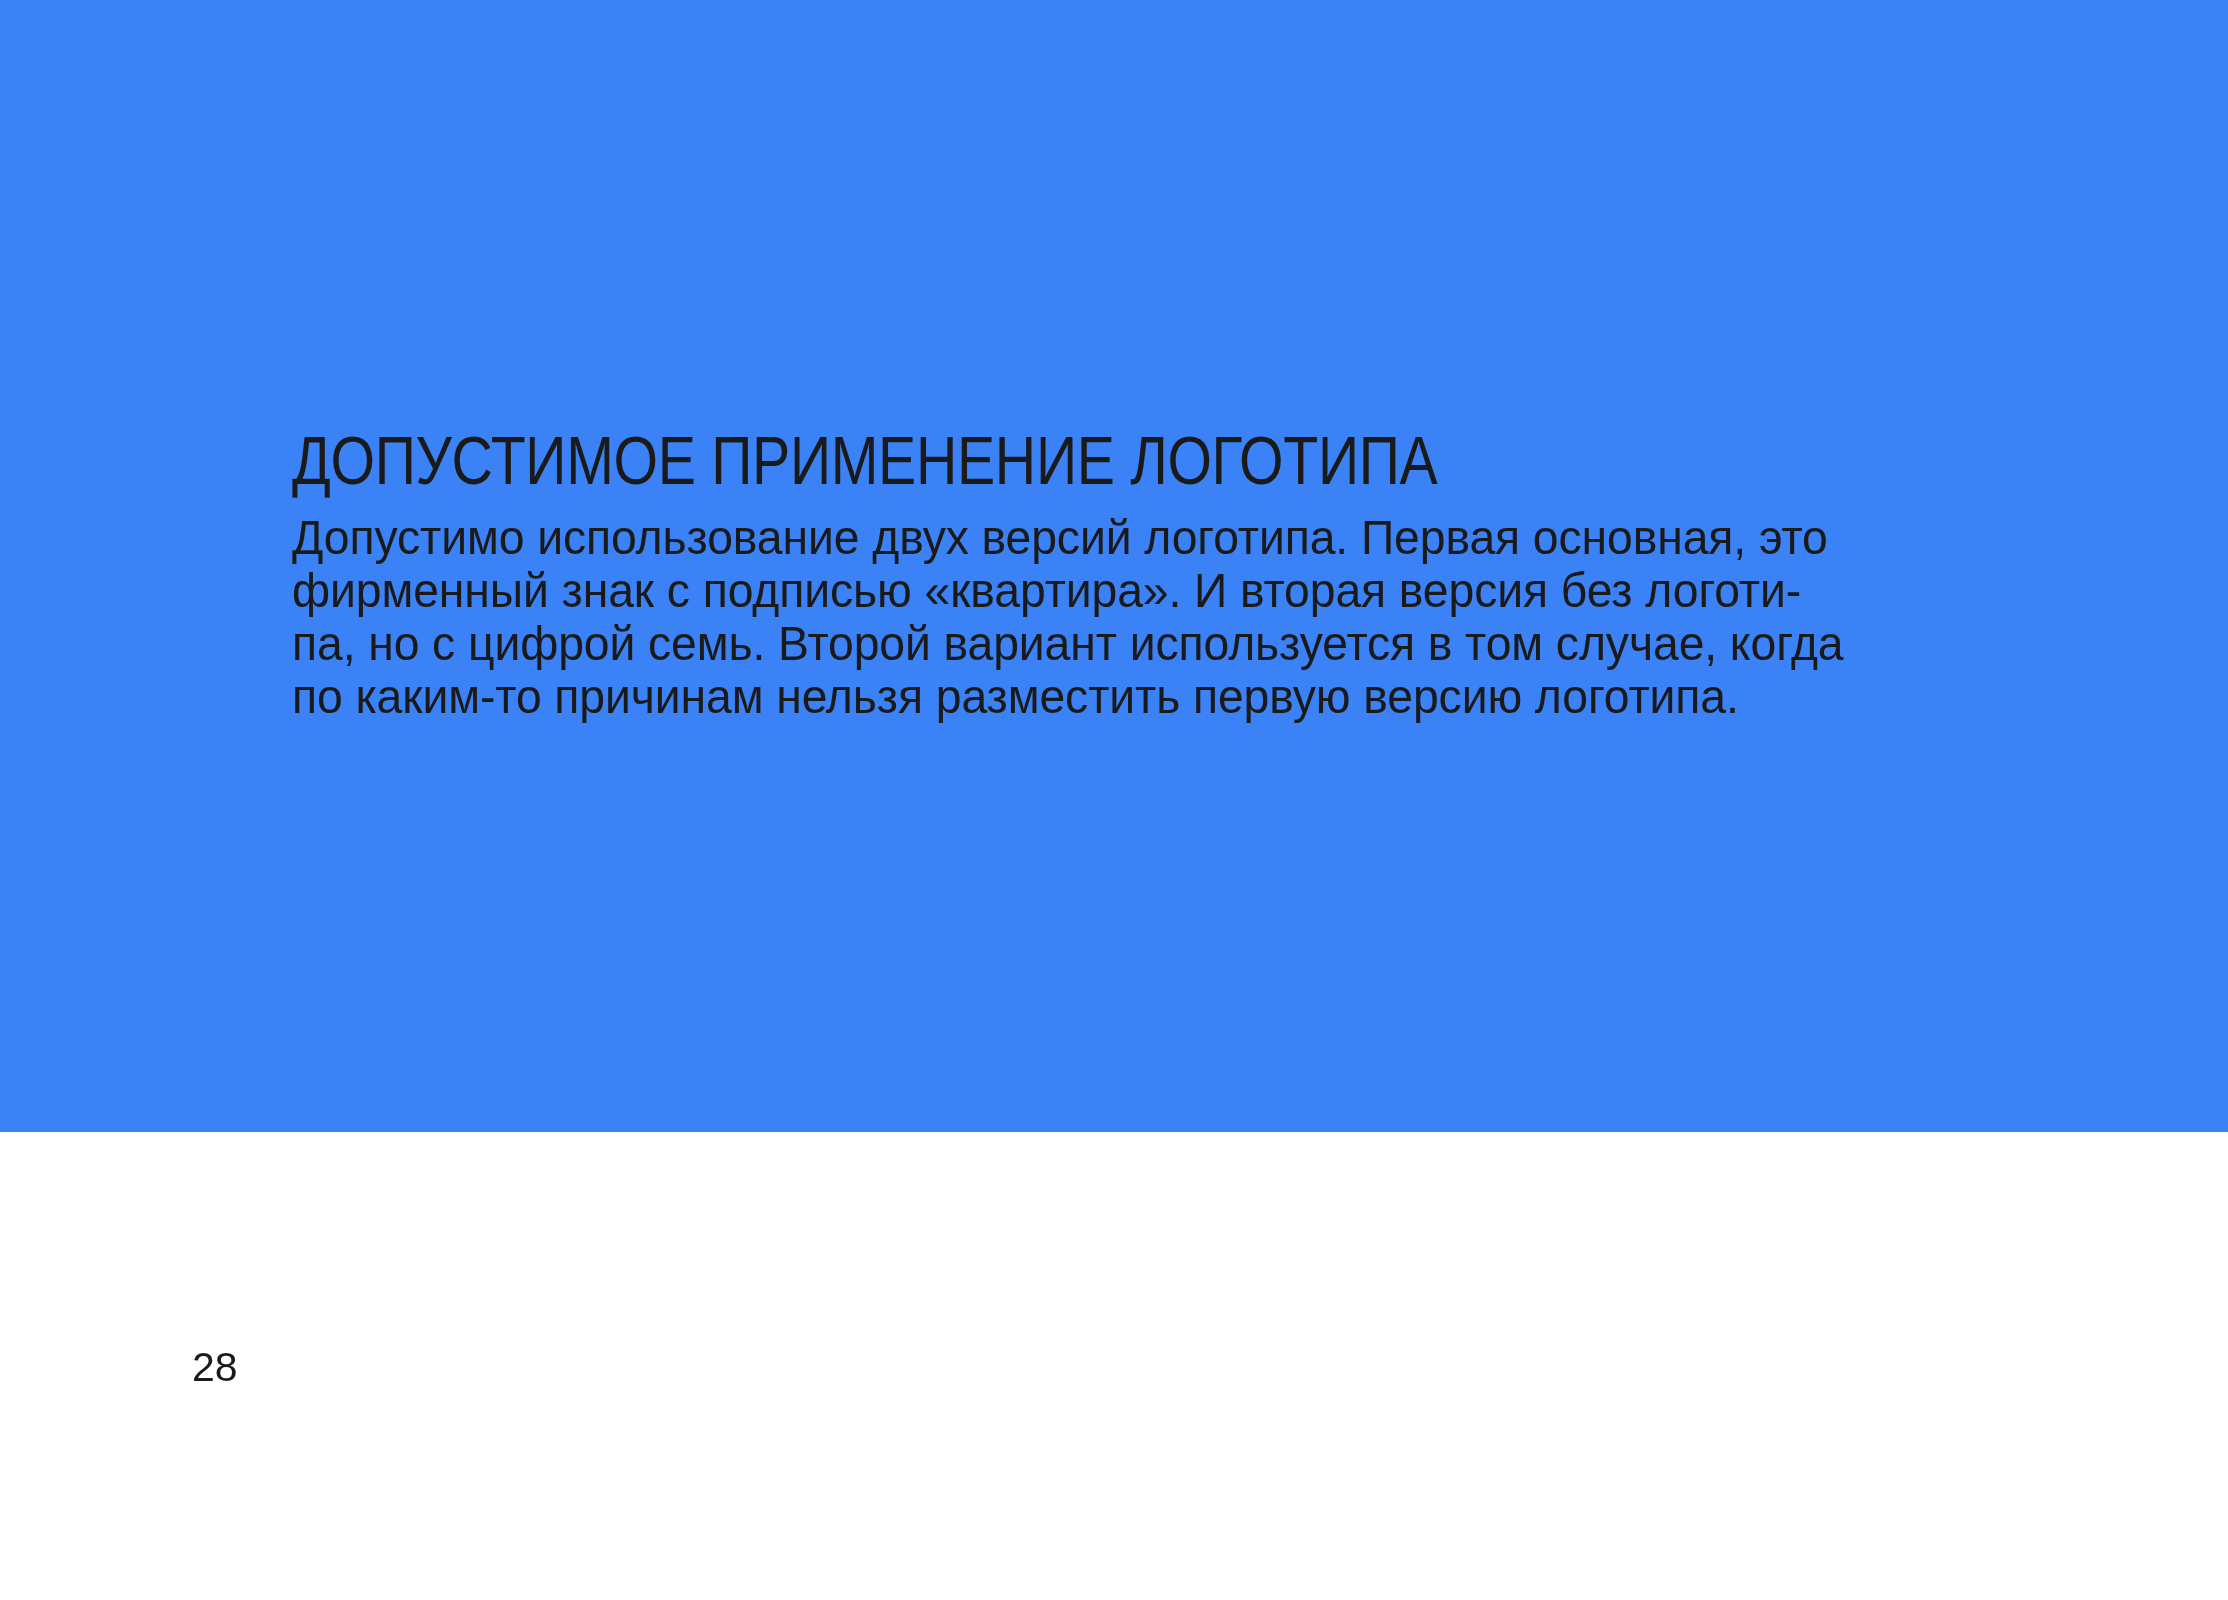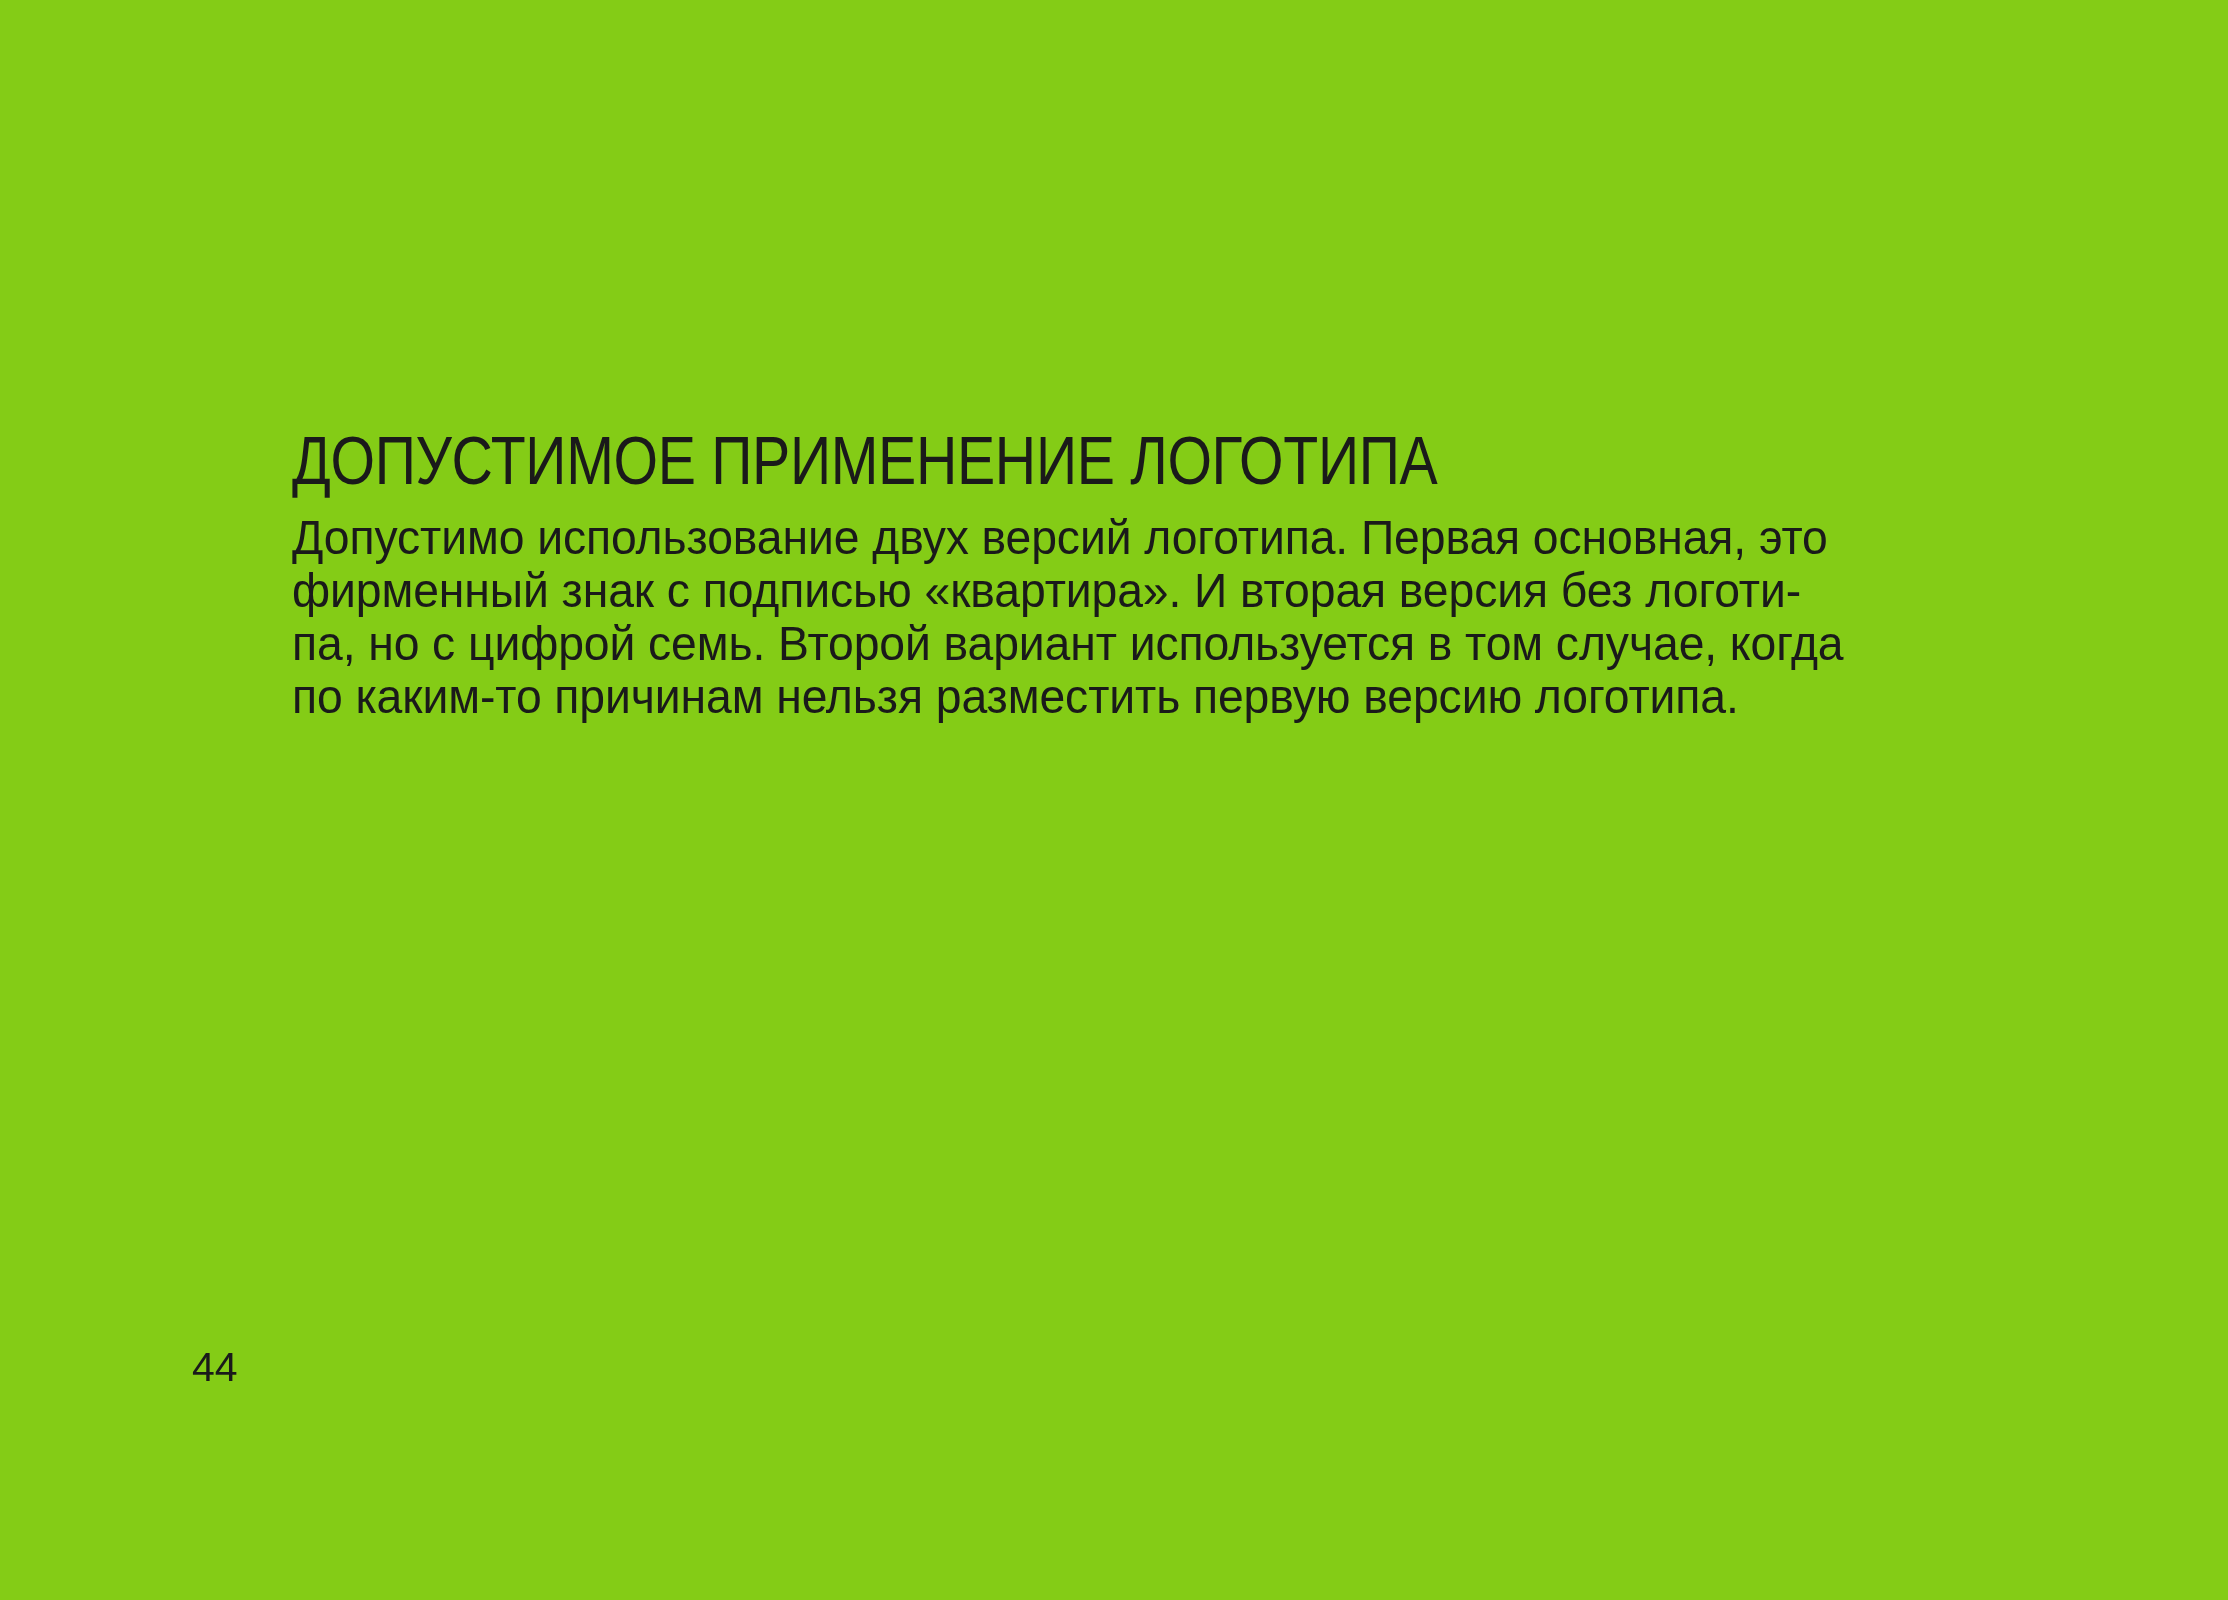--- a/index.html
+++ b/index.html
@@ -10,22 +10,22 @@
   body {
     width: 2228px;
     height: 1600px;
     overflow: hidden;
     font-family: "Liberation Sans", "DejaVu Sans", sans-serif;
   }
 
   .slide {
     position: relative;
     width: 2228px;
-    height: 1600px;
-    background: #84cc16;
+    height: 1132px;
+    background: #3b82f6;
     box-sizing: border-box;
     text-decoration: underline;
   }
 
   
   .content-block {
     position: absolute;
     left: 292px;
     top: 424px;
     width: 1390px;
@@ -85,15 +85,15 @@
 
     <div class="slide-body">
       <span class="body-line">Допустимо использование двух версий логотипа. Первая основная, это</span>
       <span class="body-line">фирменный знак с подписью «квартира». И вторая версия без логоти-</span>
       <span class="body-line">па, но с цифрой семь. Второй вариант используется в том случае, когда</span>
       <span class="body-line">по каким-то причинам нельзя разместить первую версию логотипа.</span>
     </div>
 
   </div>
 
-  <div class="page-number">44</div>
+  <div class="page-number">28</div>
 
 </div>
 
 </body></html>

